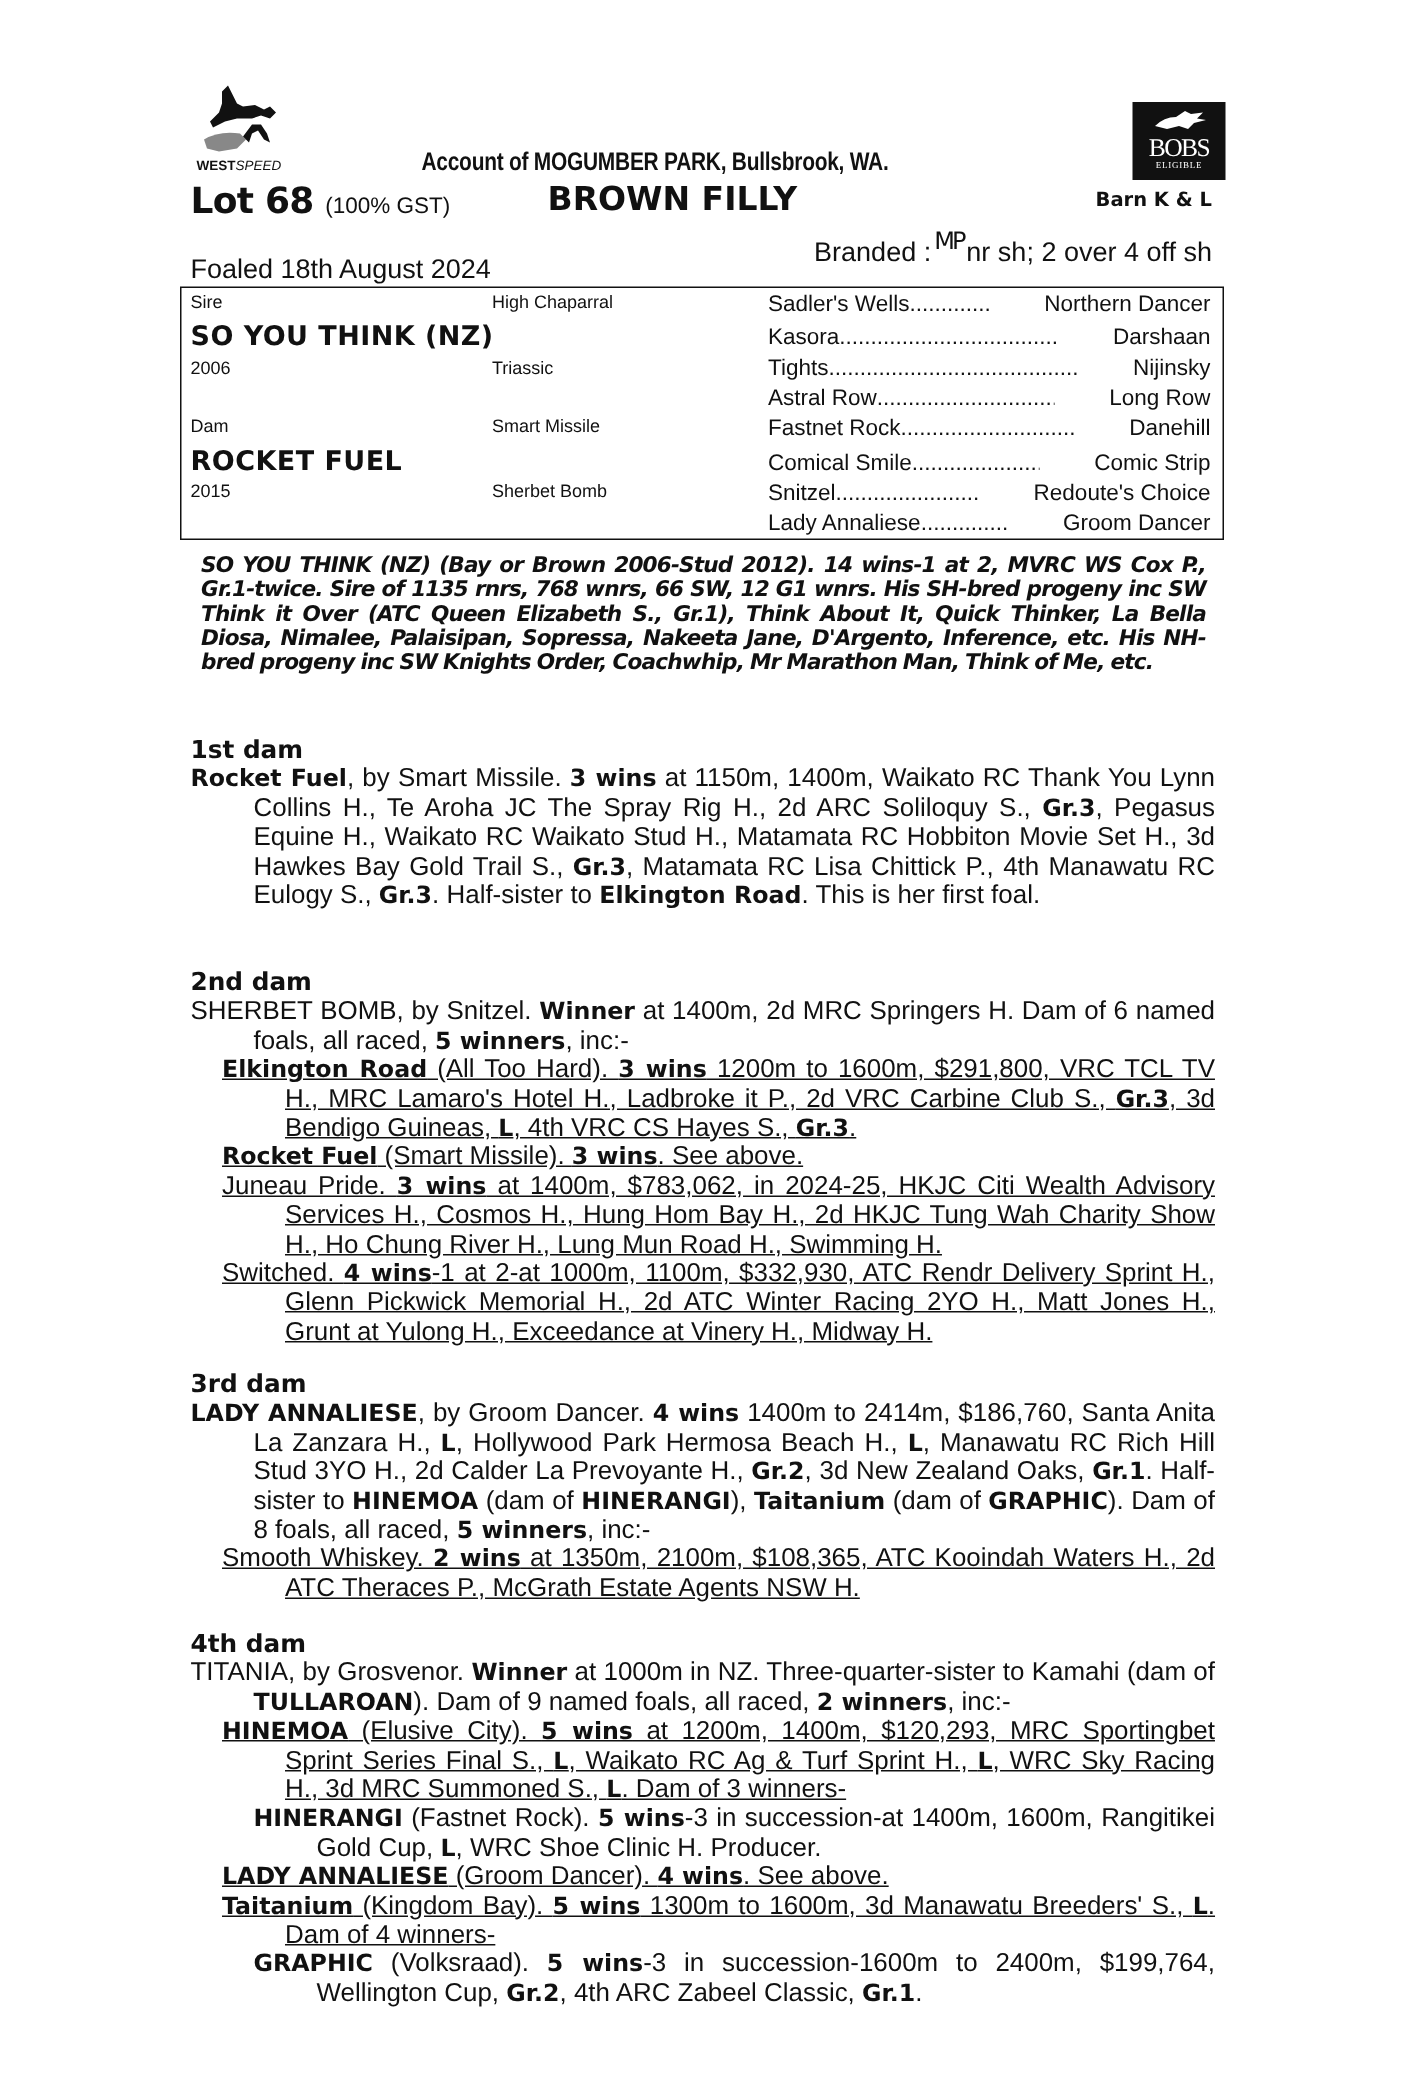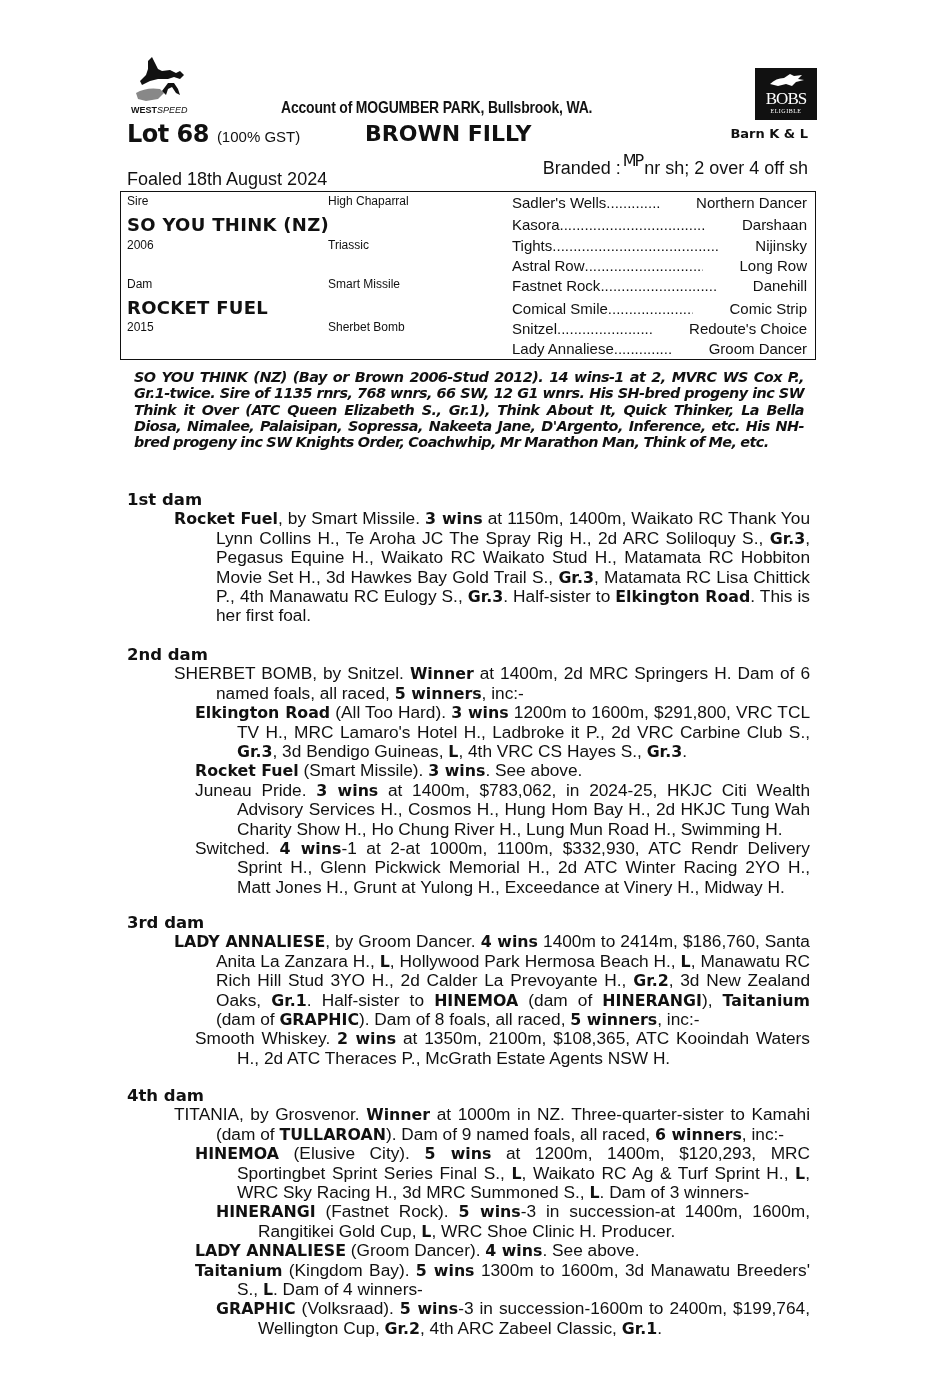--- a/index.html
+++ b/index.html
@@ -39,25 +39,25 @@
   .g-row .dots { flex: 1 1 auto; overflow: hidden; }
   .g-row .dots::after { content: "........................................................................................................................"; letter-spacing: 0px; }
   .g-row .r { flex: 0 0 auto; margin-left: 36px; }
 
   
   .sire-sum { position: absolute; left: 134px; top: 369px; width: 670px; font-family: "DejaVu Sans", sans-serif; font-weight: 900; font-size: 14.4px; line-height: 16.3px; text-align: justify; letter-spacing: -0.55px; word-spacing: -0.5px; font-style: italic; }
 
   
   .section { position: absolute; left: 127px; width: 683px; font-size: 17.3px; line-height: 19.4px; }
   .section .hd { font-family: "DejaVu Sans", sans-serif; font-weight: 900; font-size: 16.5px; line-height: 19.4px; }
-  .para { text-align: justify; text-align-last: left; margin-left: 47px; }
+  .para { text-align: justify; text-align-last: left; }
   .para b, .sire-sum b { font-family: "DejaVu Sans", sans-serif; font-weight: 900; }
   .para b { font-size: 15.8px; }
   .i0 { padding-left: 42px; text-indent: -42px; }
-  .i1 { padding-left: 63px; text-indent: -42px; }
+  .i1 { padding-left: 63px; text-indent: -42px; text-decoration: underline; }
   .i2 { padding-left: 84px; text-indent: -42px; }
 </style>
 </head>
 <body>
 
 <div class="page">
 
   <div class="logo-westspeed">
     <svg width="70" height="50" viewBox="0 0 70 50">
       <path d="M20 6 L24 2 L27 8 L30 14 L34 16 L42 15 L48 18 L52 16 L56 20 L52 24 L46 22 L40 24 L30 24 L22 26 L14 30 L12 26 L18 20 L20 14 Z" fill="#111"></path>
@@ -168,21 +168,21 @@
   <div class="section" style="top:913px">
     <div class="hd">3rd dam</div>
     <div class="entries">
         <div class="para i0"><b>LADY ANNALIESE</b><span>, by Groom Dancer. </span><b>4 wins</b><span> 1400m to 2414m, $186,760, Santa Anita La Zanzara H., </span><b>L</b><span>, Hollywood Park Hermosa Beach H., </span><b>L</b><span>, Manawatu RC Rich Hill Stud 3YO H., 2d Calder La Prevoyante H., </span><b>Gr.2</b><span>, 3d New Zealand Oaks, </span><b>Gr.1</b><span>. Half-sister to </span><b>HINEMOA</b><span> (dam of </span><b>HINERANGI</b><span>), </span><b>Taitanium</b><span> (dam of </span><b>GRAPHIC</b><span>). Dam of 8 foals, all raced, </span><b>5 winners</b><span>, inc:-</span></div>
         <div class="para i1"><span>Smooth Whiskey. </span><b>2 wins</b><span> at 1350m, 2100m, $108,365, ATC Kooindah Waters H., 2d ATC Theraces P., McGrath Estate Agents NSW H.</span></div>
       </div>
   </div>
   <div class="section" style="top:1086px">
     <div class="hd">4th dam</div>
     <div class="entries">
-        <div class="para i0"><span>TITANIA, by Grosvenor. </span><b>Winner</b><span> at 1000m in NZ. Three-quarter-sister to Kamahi (dam of </span><b>TULLAROAN</b><span>). Dam of 9 named foals, all raced, </span><b>6 winners</b><span>, inc:-</span></div>
+        <div class="para i0"><span>TITANIA, by Grosvenor. </span><b>Winner</b><span> at 1000m in NZ. Three-quarter-sister to Kamahi (dam of </span><b>TULLAROAN</b><span>). Dam of 9 named foals, all raced, </span><b>2 winners</b><span>, inc:-</span></div>
         <div class="para i1"><b>HINEMOA</b><span> (Elusive City). </span><b>5 wins</b><span> at 1200m, 1400m, $120,293, MRC Sportingbet Sprint Series Final S., </span><b>L</b><span>, Waikato RC Ag &amp; Turf Sprint H., </span><b>L</b><span>, WRC Sky Racing H., 3d MRC Summoned S., </span><b>L</b><span>. Dam of 3 winners-</span></div>
         <div class="para i2"><b>HINERANGI</b><span> (Fastnet Rock). </span><b>5 wins</b><span>-3 in succession-at 1400m, 1600m, Rangitikei Gold Cup, </span><b>L</b><span>, WRC Shoe Clinic H. Producer.</span></div>
         <div class="para i1"><b>LADY ANNALIESE</b><span> (Groom Dancer). </span><b>4 wins</b><span>. See above.</span></div>
         <div class="para i1"><b>Taitanium</b><span> (Kingdom Bay). </span><b>5 wins</b><span> 1300m to 1600m, 3d Manawatu Breeders' S., </span><b>L</b><span>. Dam of 4 winners-</span></div>
         <div class="para i2"><b>GRAPHIC</b><span> (Volksraad). </span><b>5 wins</b><span>-3 in succession-1600m to 2400m, $199,764, Wellington Cup, </span><b>Gr.2</b><span>, 4th ARC Zabeel Classic, </span><b>Gr.1</b><span>.</span></div>
       </div>
   </div>
 
 </div>
 

